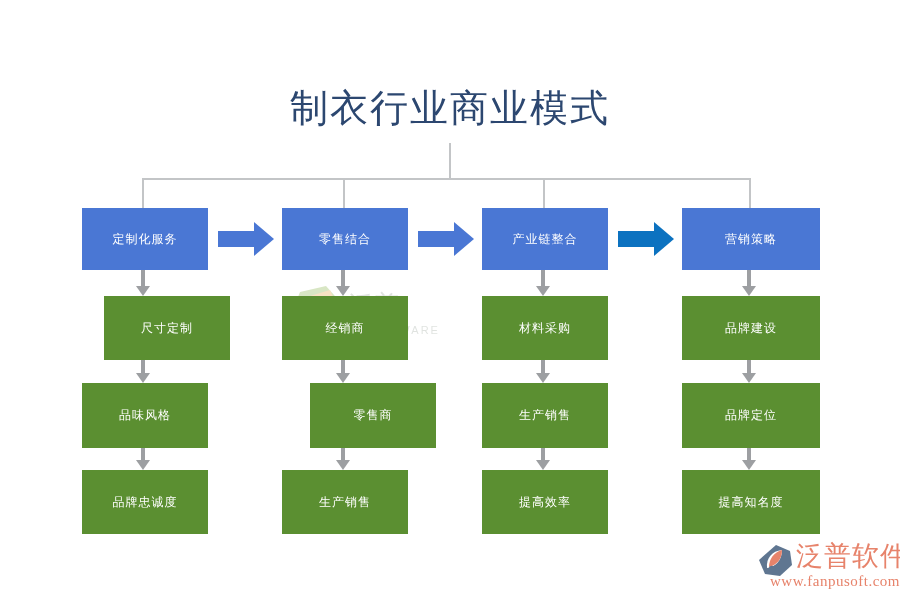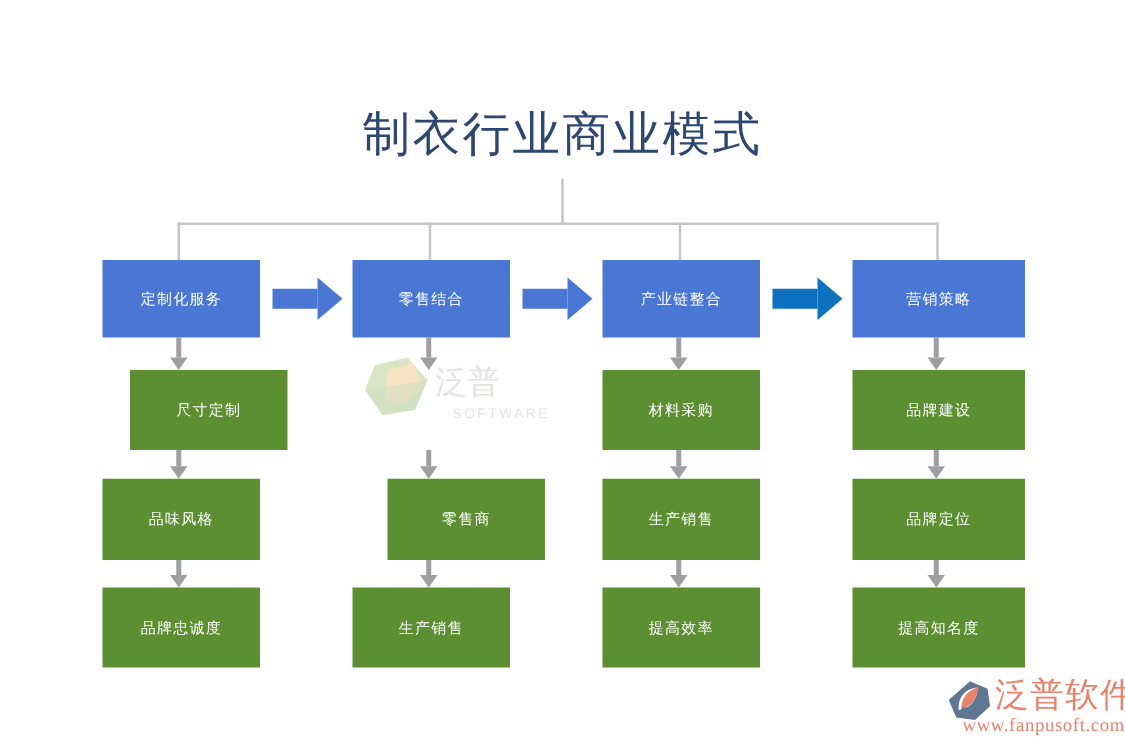--- a/index.html
+++ b/index.html
@@ -209,20 +209,23 @@
   <div class="node blue" style="left:282px; top:208px; width:126px; height:62px;">
     <span>零售结合</span>
   </div>
 
   <div class="node green" style="left:82px; top:470px; width:126px; height:64px;">
     <span>品牌忠诚度</span>
   </div>
   <div class="down-arrow" style="left:336px; top:270px; height:26px;">
     <div class="shaft" style="height:16px;"></div>
     <div class="head" style="top:16px;"></div>
+  </div>
+  <div class="node green" style="left:282px; top:296px; width:126px; height:64px;">
+    <span>经销商</span>
   </div>
   <div class="down-arrow" style="left:336px; top:360px; height:23px;">
     <div class="shaft" style="height:13px;"></div>
     <div class="head" style="top:13px;"></div>
   </div>
   <div class="node green" style="left:282px; top:383px; width:126px; height:65px;margin-left:28px;">
     <span>零售商</span>
   </div>
   <div class="down-arrow" style="left:336px; top:448px; height:22px;">
     <div class="shaft" style="height:12px;"></div>

